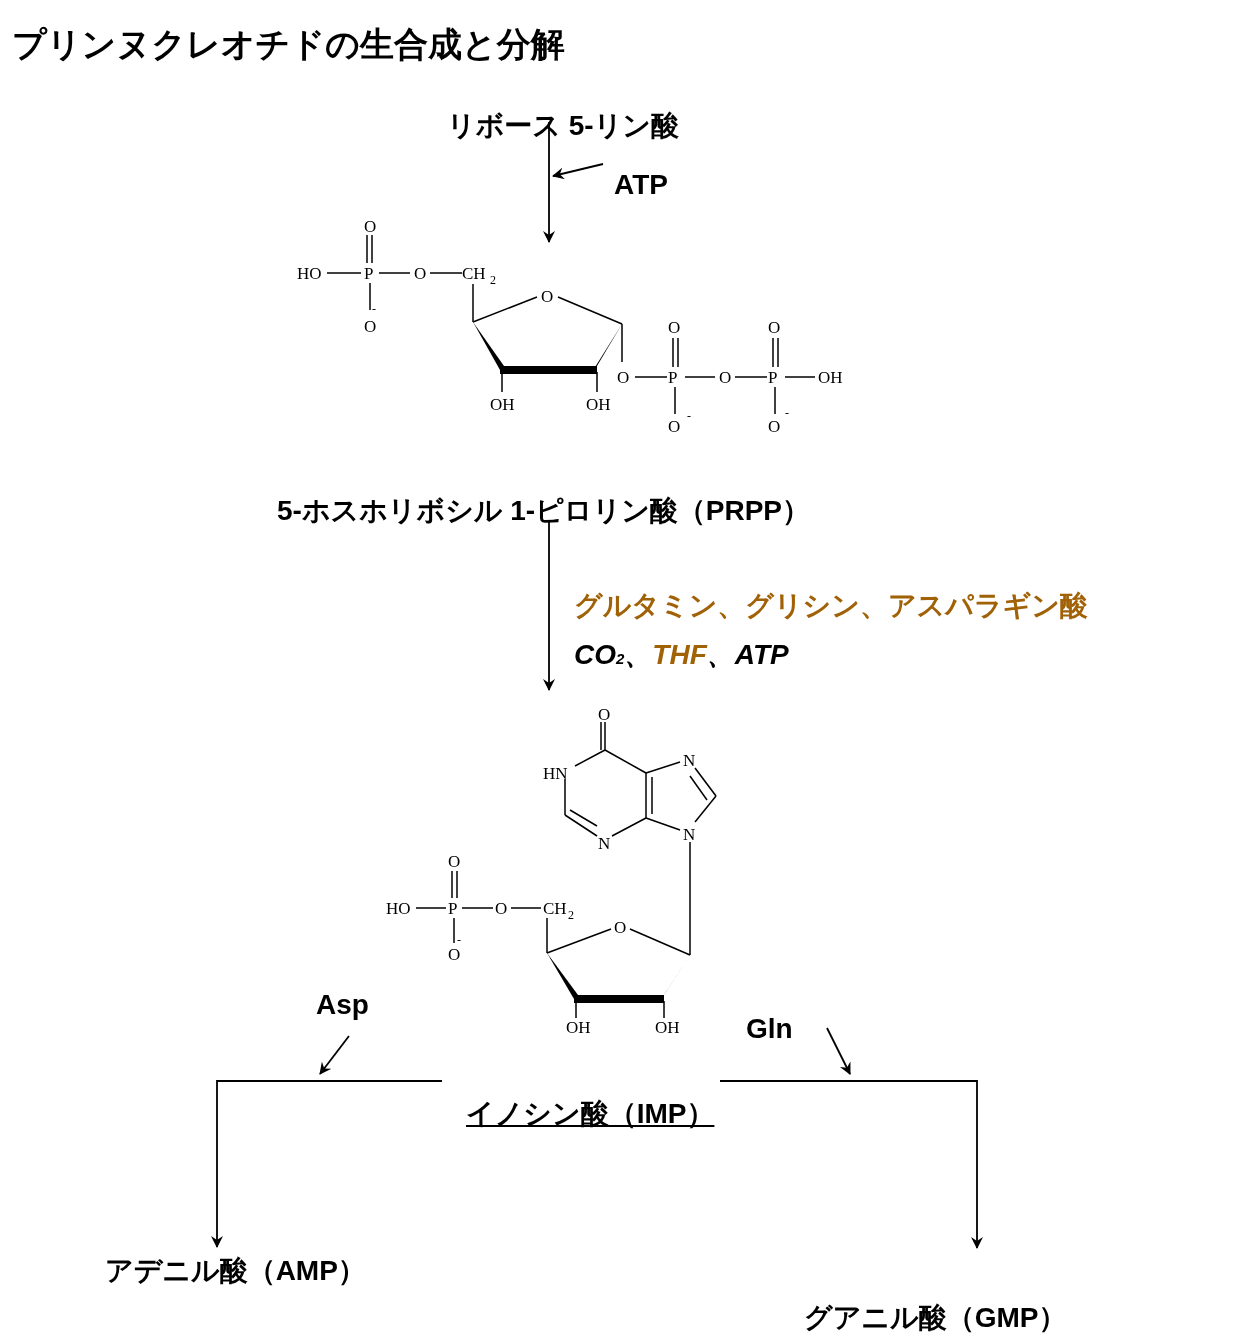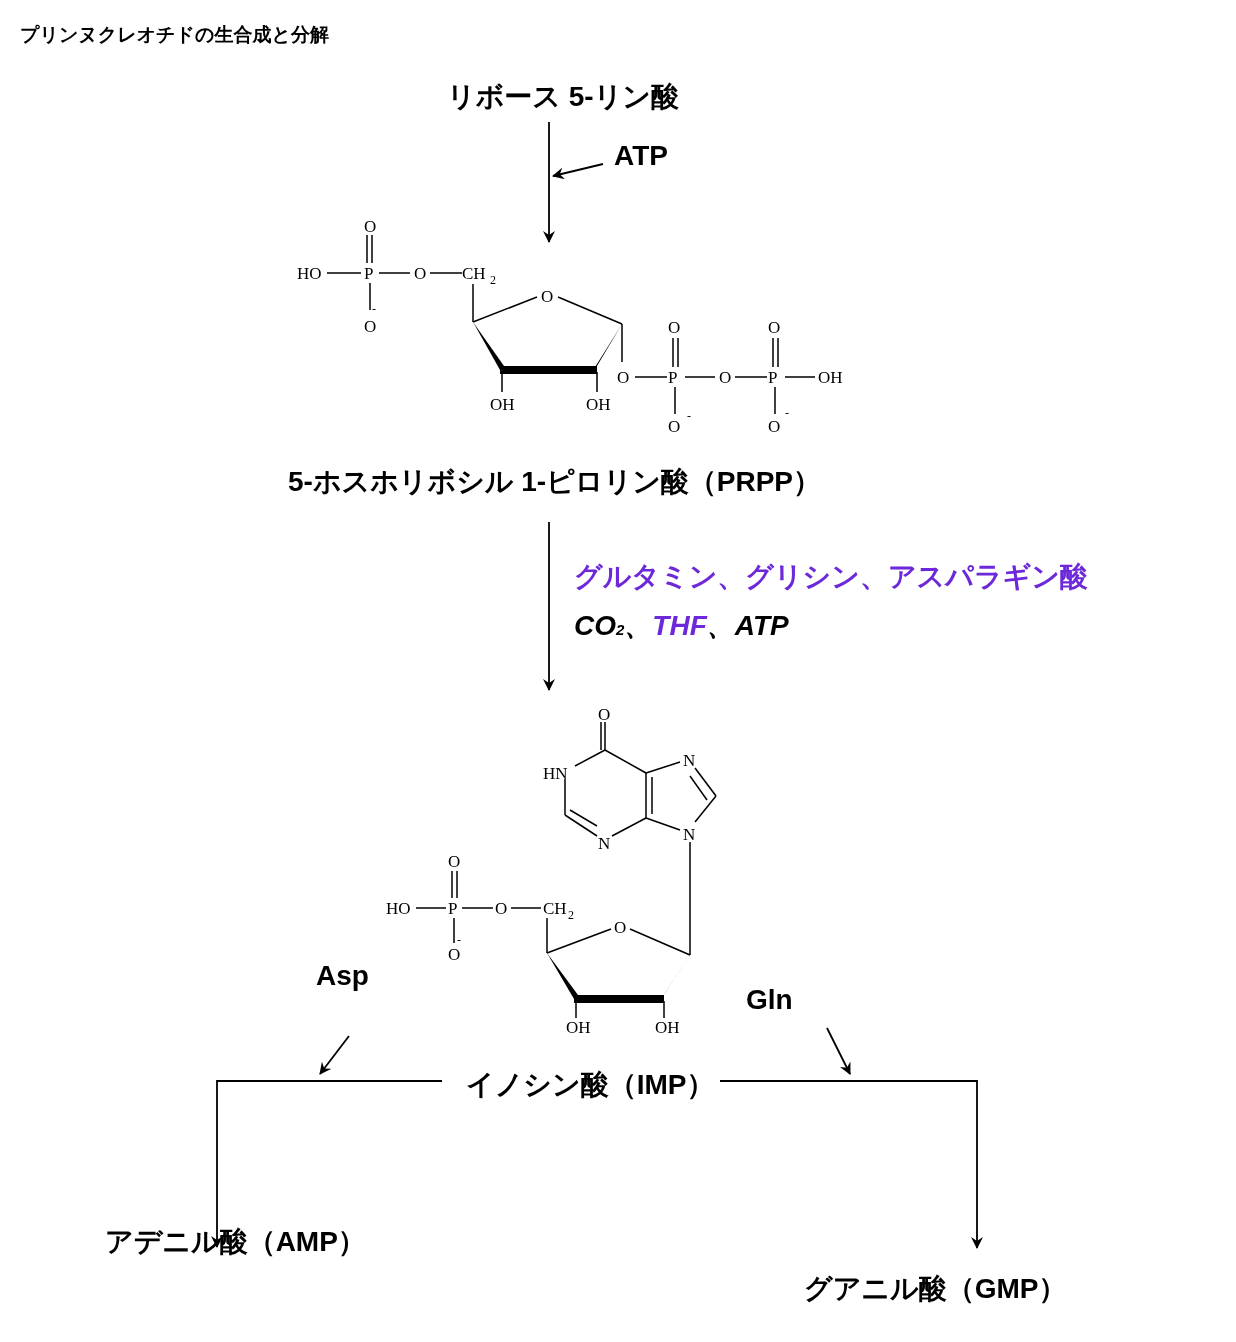--- a/index.html
+++ b/index.html
@@ -1,42 +1,42 @@
 <!DOCTYPE html>
 <html><head>
 <meta charset="utf-8">
 <style>
   html, body { margin: 0; padding: 0; background: #ffffff; }
   body { width: 1236px; height: 1342px; position: relative; overflow: hidden;
          font-family: "Liberation Sans", "DejaVu Sans", sans-serif; color: #000; }
   .lbl { position: absolute; font-weight: bold; white-space: nowrap; font-family: "Liberation Sans", "DejaVu Sans", sans-serif; }
-  .title { left: 20px; top: 22px; font-size: 19px; }
-  .big { font-size: 28px; }
-  .red { color: #6d28d9; }
+  .title { left: 12px; top: 22px; font-size: 34px; }
+  .big { font-size: 28px; margin-top: 29px; }
+  .red { color: #a16207; }
   svg.diagram { position: absolute; left: 0; top: 0; }
   svg text.chem { font-family: "Liberation Serif", "DejaVu Serif", serif; font-size: 17px; fill: #000; }
   svg text.chem-s { font-family: "Liberation Serif", "DejaVu Serif", serif; font-size: 12px; fill: #000; }
 </style>
 </head>
 <body>
 
 <div class="lbl title">プリンヌクレオチドの生合成と分解</div>
 
 <div class="lbl big" style="left:447px; top:78px;">リボース 5-リン酸</div>
 <div class="lbl big" style="left:614px; top:140px;">ATP</div>
-<div class="lbl big" style="left:288px; top:463px;">5-ホスホリボシル 1-ピロリン酸（PRPP）</div>
+<div class="lbl big" style="left:277px; top:463px;">5-ホスホリボシル 1-ピロリン酸（PRPP）</div>
 
 <div class="lbl big red" style="left:574px; top:558px;">グルタミン、グリシン、アスパラギン酸</div>
 <div class="lbl big" style="left:574px; top:607px;font-style:italic;">
   <span><span>CO</span><span style="font-size:15px;">2</span></span><span>、</span><span class="red">THF</span><span>、</span><span>ATP</span>
 </div>
 
 <div class="lbl big" style="left:316px; top:960px;">Asp</div>
 <div class="lbl big" style="left:746px; top:984px;">Gln</div>
-<div class="lbl big" style="left:466px; top:1066px;">イノシン酸（IMP）</div>
+<div class="lbl big" style="left:466px; top:1066px;text-decoration:underline;">イノシン酸（IMP）</div>
 <div class="lbl big" style="left:105px; top:1223px;">アデニル酸（AMP）</div>
 <div class="lbl big" style="left:804px; top:1270px;">グアニル酸（GMP）</div>
 
 <svg class="diagram" width="1236" height="1342" viewBox="0 0 1236 1342">
   <defs>
     <marker id="ah" viewBox="0 0 12 12" refX="11" refY="6" markerWidth="12" markerHeight="12" markerUnits="userSpaceOnUse" orient="auto">
       <path d="M0,0 L12,6 L0,12 L4,6 Z" fill="#000"></path>
     </marker>
   </defs>
 

